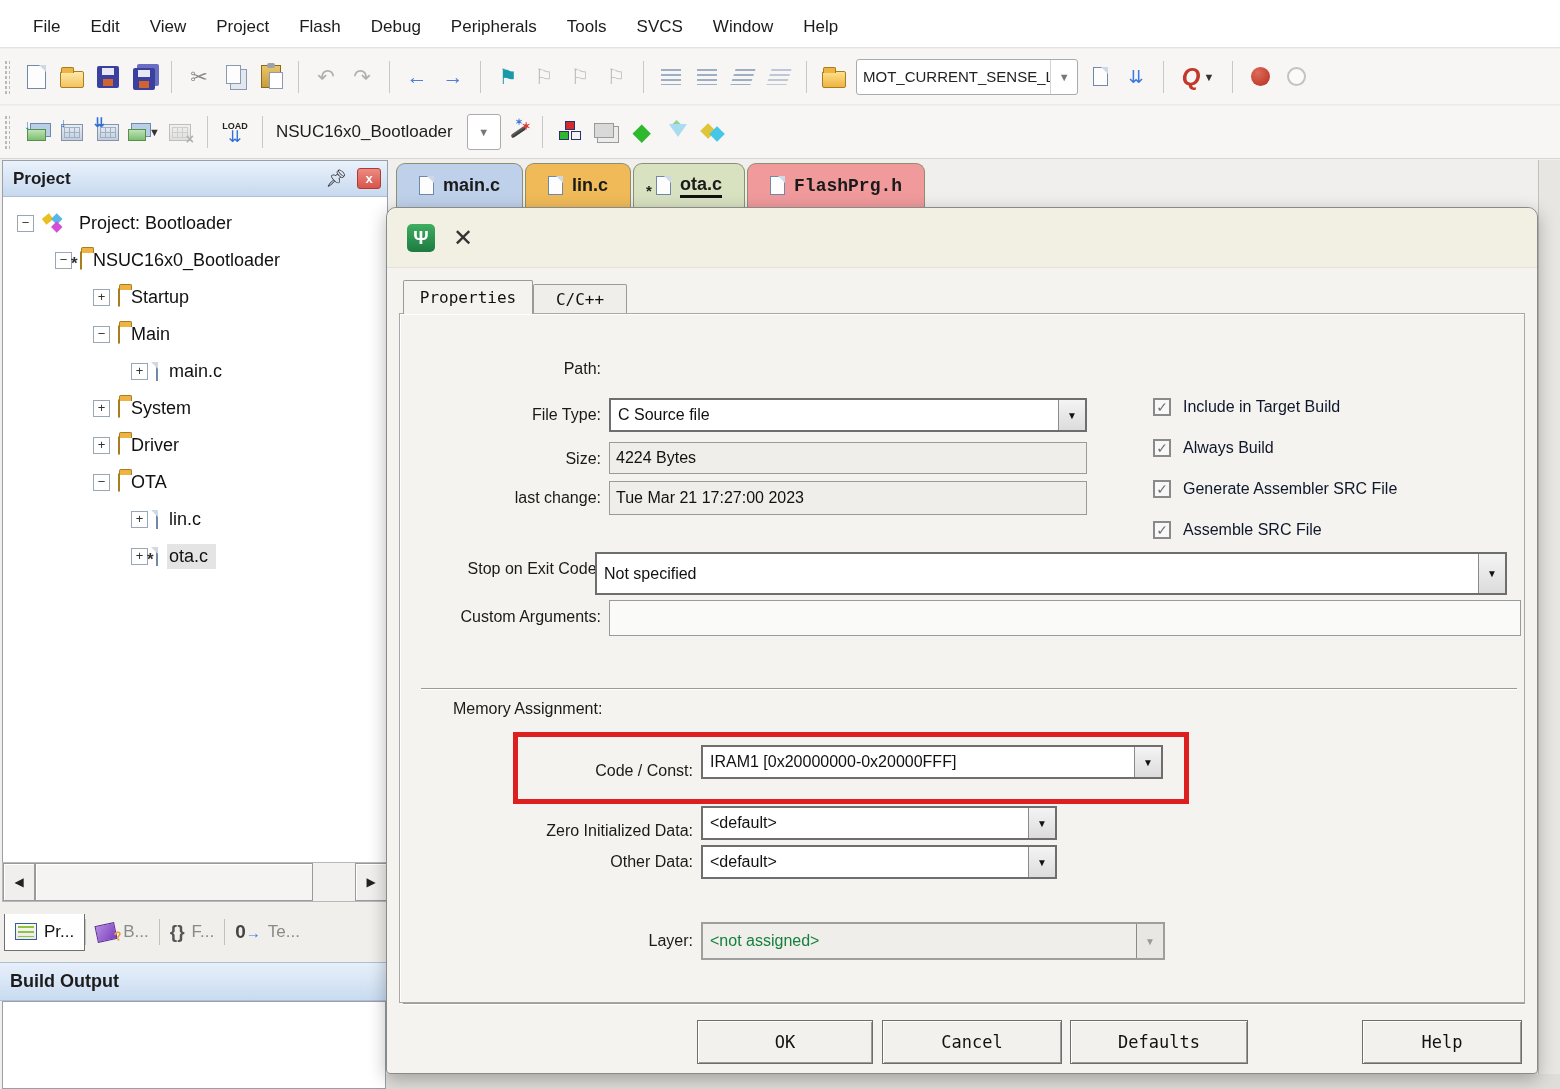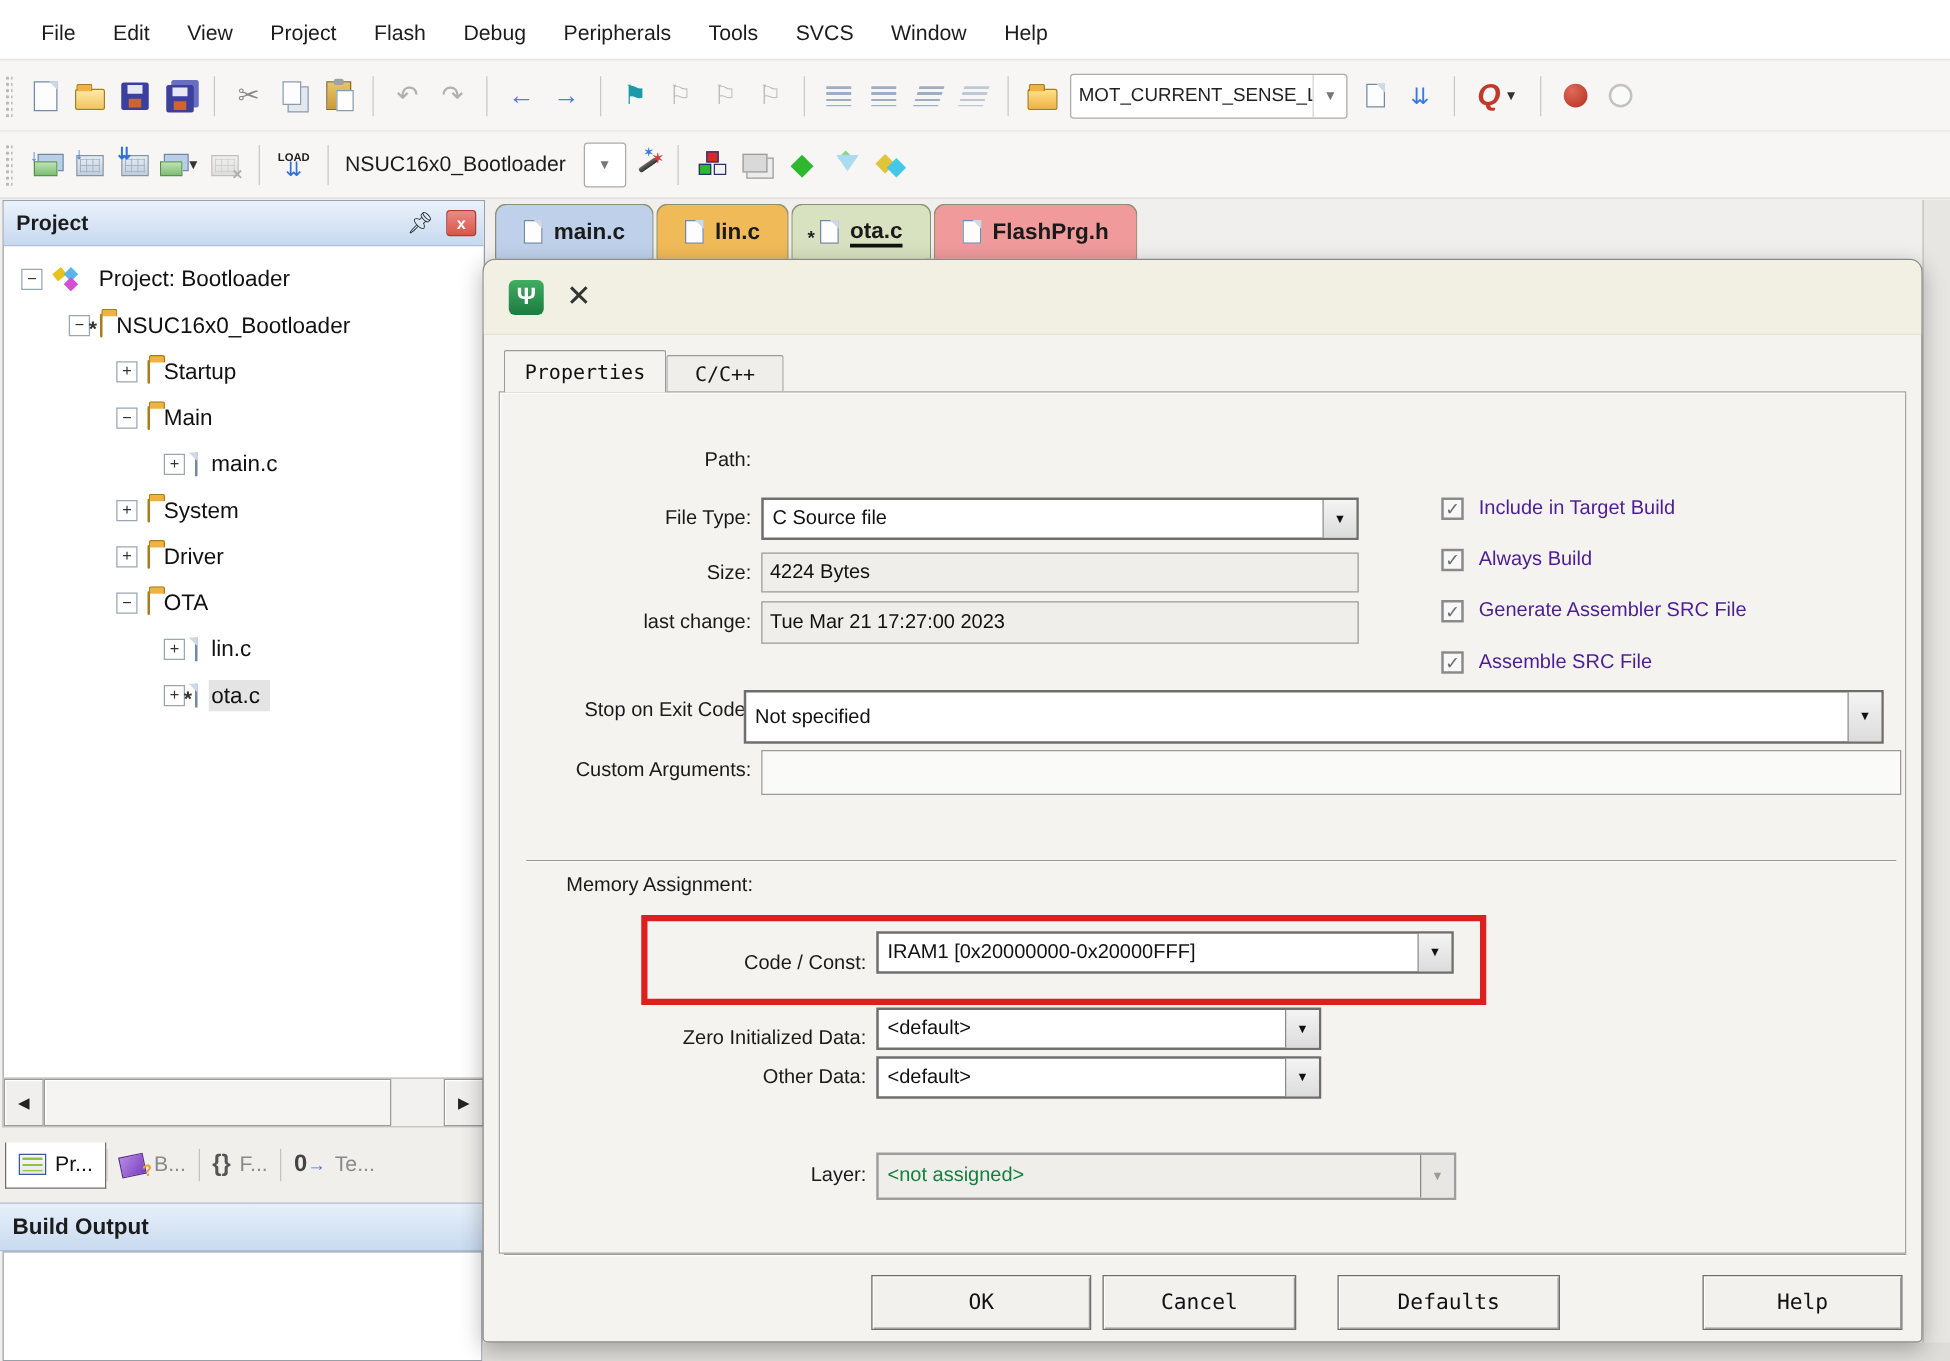--- a/index.html
+++ b/index.html
@@ -148,21 +148,21 @@
   .combo .cval { flex:1; font-size:16px; color:#111; padding:0 7px; white-space:nowrap; overflow:hidden; }
   .combo .cbtn { width:27px; align-self:stretch; background:linear-gradient(#f4f4f4,#dcdcdc); border-left:1px solid #8a8a8a;
                  display:flex; align-items:center; justify-content:center; font-size:10px; color:#111; }
   .combo.disabled { background:#efeeeb; border-color:#9e9e9e; }
   .combo.disabled .cval { color:#15803d; }
   .combo.disabled .cbtn { color:#9a9a9a; background:#e8e7e4; }
   .selhl { background:#2f86e0; color:#fff; padding:1px 2px; }
   .cbrow { display:flex; align-items:center; gap:12px; margin-bottom:23px; }
   .cbox { width:18px; height:18px; background:#f8f8f8; border:2px solid #8a8a8a; color:#6e6e6e; font-size:14px;
           line-height:14px; text-align:center; flex:0 0 auto; }
-  .cblabel { font-size:16px; color:#4c1d95; white-space:nowrap; }
+  .cblabel { font-size:16px; color:#0f172a; white-space:nowrap; }
   .cbrow.disabled .cblabel { color:#9e9e9e; }
   .cbrow.disabled .cbox { border-color:#aaa; color:#b0b0b0; }
   .groove { position:absolute; height:2px; border-top:1px solid #9a9a9a; border-bottom:1px solid #fff; }
   .memrow { position:absolute; display:flex; align-items:center; }
   #annot-box { position:absolute; border:5px solid #dd1f1f; z-index:5; pointer-events:none; }
   .dbtn { position:absolute; height:44px; background:#f2f1ee; border:1px solid #6e6e6e;
           box-shadow:inset 1px 1px 0 #ffffff, inset -1px -1px 0 #9a9a9a;
           font-family:"DejaVu Sans Mono", monospace; font-size:17px; color:#111;
           display:flex; align-items:center; justify-content:center; }
 
@@ -444,21 +444,21 @@
       </div>
       <div class="etab" style="background: rgb(240, 186, 88);">
         <span class="pg sm"></span>
         <span class="elabel">lin.c</span>
       </div>
       <div class="etab active" style="background: rgb(216, 225, 192);">
         <span class="pg sm"></span>
         <span class="ebadge">*</span>
         <span class="elabel">ota.c</span>
       </div>
-      <div class="etab" style="background: rgb(240, 154, 156);">
+      <div class="etab" style="background: rgb(240, 154, 156); font-family: Liberation Mono, monospace;">
         <span class="pg sm"></span>
         <span class="elabel">FlashPrg.h</span>
       </div>
     </div>
 
   <div id="right-sliver"></div>
   <div id="bottom-sliver"></div>
 
   <div id="dialog">
     <div id="dlg-title">
@@ -552,18 +552,18 @@
 
     <div class="flabel" style="left:20px;top:724px;width:286px">Layer:</div>
     <div class="combo disabled" style="left:314px;top:714px;width:464px;height:38px">
       <span class="cval">&lt;not assigned&gt;</span>
       <span class="cbtn">▼</span>
     </div>
 
     <div class="groove" style="left:16px;top:795px;width:1122px"></div>
 
     <div class="dbtn" style="left:310px;top:812px;width:176px">OK</div>
-    <div class="dbtn" style="left:495px;top:812px;width:155px">Cancel</div>
+    <div class="dbtn" style="left:495px;top:812px;width:180px">Cancel</div>
     <div class="dbtn" style="left:683px;top:812px;width:178px">Defaults</div>
     <div class="dbtn" style="left:975px;top:812px;width:160px">Help</div>
   </div>
 
 </div>
 
 </body></html>

